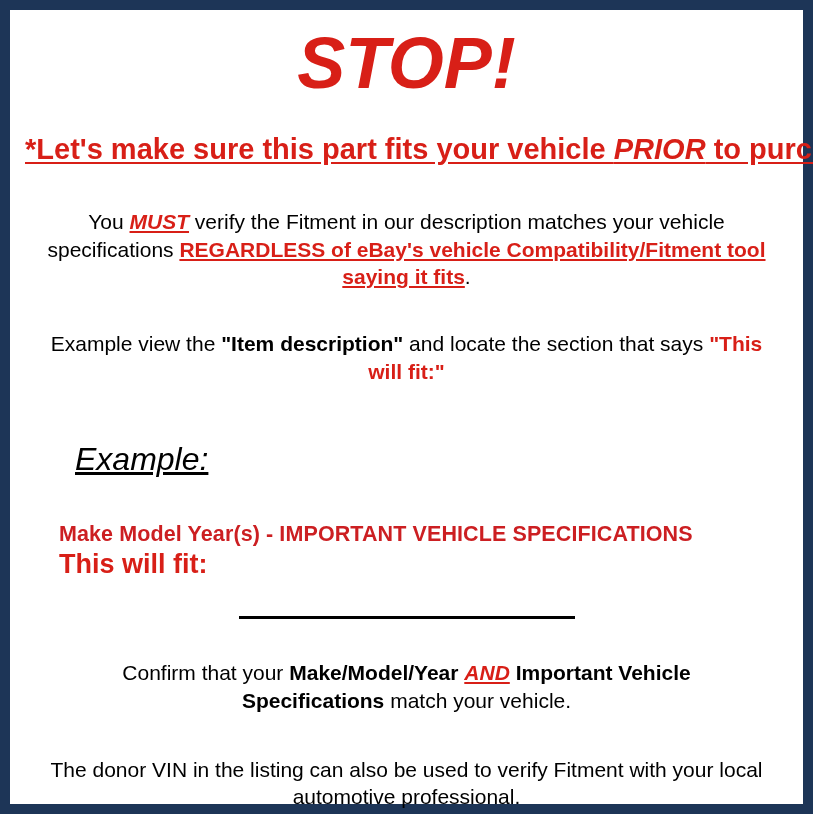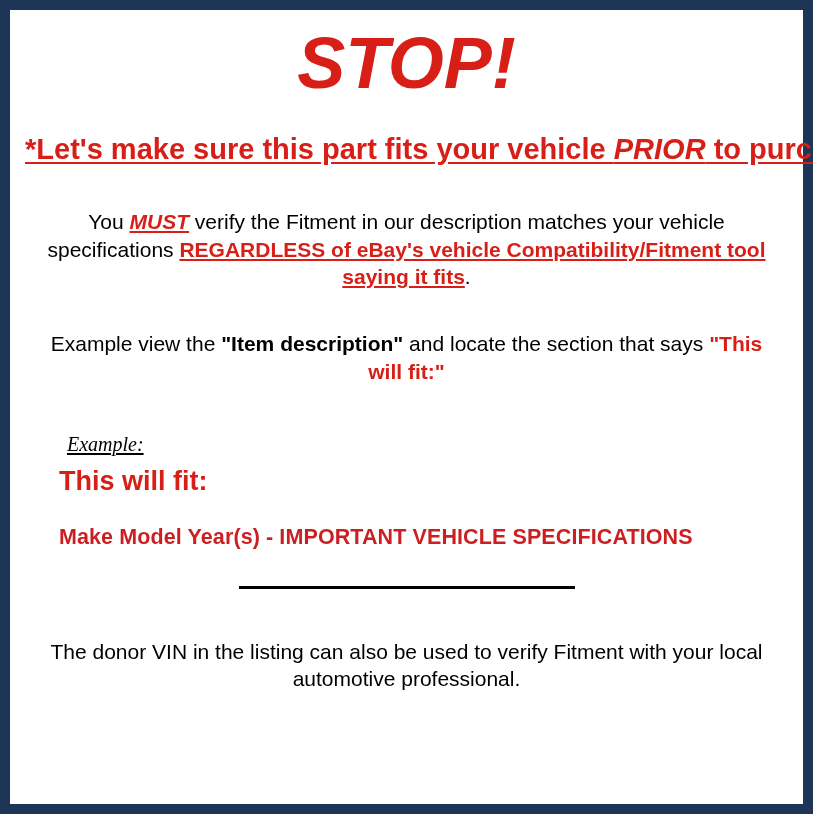--- a/index.html
+++ b/index.html
@@ -91,29 +91,28 @@
   .red-bold { color: #d81f17; font-weight: bold; }
   .blk-bold { color: #000000; font-weight: bold; }
 
   
   #example-block {
     margin-top: 40px;
     text-align: left;
     padding-left: 34px;
   }
   #example-label {
-    margin: 8px;
-    font-size: 20px;
+    margin: 16px;
+    font-size: 32px;
     line-height: 1.15;
     font-style: italic;
     color: #000000;
     text-decoration: underline;
     text-underline-offset: 2px;
     display: inline-block;
-    font-family: Liberation Serif, serif;
   }
   #example-thiswillfit {
     margin: 2px 0 0 0;
     font-size: 27px;
     line-height: 1.15;
     font-weight: bold;
     color: #d81f17;
   }
   #example-spec-line {
     margin: 28px 0 0 0;
@@ -146,25 +145,26 @@
     <h1 id="stop-heading">STOP!</h1>
 
     <p id="subtitle-line"><span>*Let's make sure this part fits your vehicle </span><span class="ital">PRIOR</span><span> to purchasing*</span></p>
 
     <p id="para-must" class="body-para"><span>You </span><span class="u-red-ital">MUST</span><span> verify the Fitment in our description matches your vehicle specifications </span><span class="u-red">REGARDLESS of eBay's vehicle Compatibility/Fitment tool saying it fits</span><span>.</span></p>
 
     <p id="para-itemdesc" class="body-para"><span>Example view the </span><span class="blk-bold">"Item description"</span><span> and locate the section that says </span><span class="red-bold">"This will fit:"</span></p>
 
     <div id="example-block">
       <p style="margin:0;"><span id="example-label">Example:</span></p>
+      <p id="example-spec-line">Make Model Year(s) - IMPORTANT VEHICLE SPECIFICATIONS</p>
       <p id="example-thiswillfit">This will fit:</p>
-      <p id="example-spec-line">Make Model Year(s) - IMPORTANT VEHICLE SPECIFICATIONS</p>
     </div>
 
     <div id="divider-wrap">
       <span id="divider-rule"></span>
     </div>
 
+    <p id="para-confirm" class="body-para"><span>Confirm that your </span><span class="blk-bold">Make/Model/Year</span><span> </span><span class="u-red-ital">AND</span><span> </span><span class="blk-bold">Important Vehicle Specifications</span><span> match your vehicle.</span></p>
 
     <p id="para-vin" class="body-para">The donor VIN in the listing can also be used to verify Fitment with your local automotive professional.</p>
 
   </div>
 </div>
 
 </body></html>

